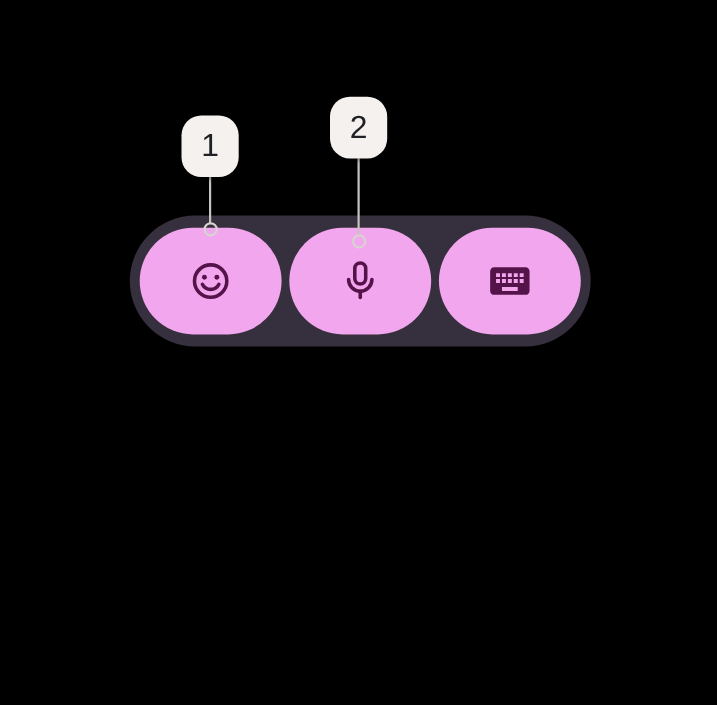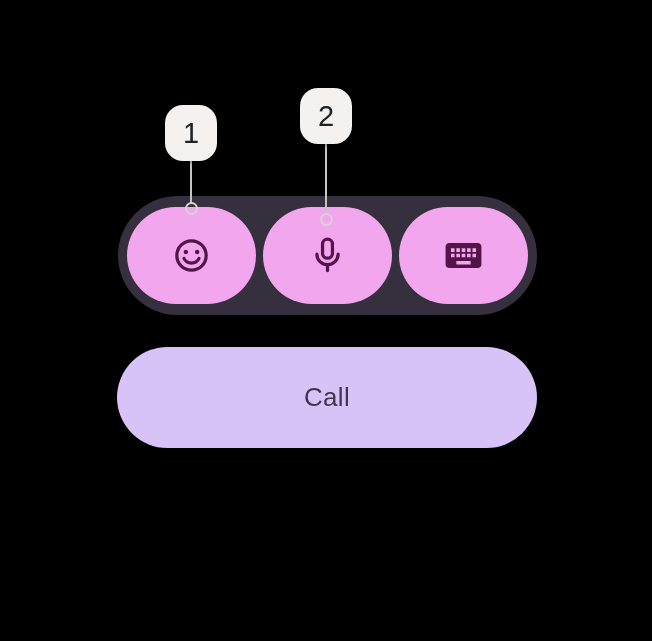--- a/index.html
+++ b/index.html
@@ -148,17 +148,14 @@
     <button class="tool-button">
       <span class="icon">
         <svg viewBox="0 0 24 24" width="43" height="43" aria-hidden="true">
           <path fill="currentColor" fill-rule="evenodd" d="M20 5H4c-1.1 0-1.99.9-1.99 2L2 17c0 1.1.9 2 2 2h16c1.1 0 2-.9 2-2V7c0-1.1-.9-2-2-2zm-9 3h2v2h-2V8zm0 3h2v2h-2v-2zM8 8h2v2H8V8zm0 3h2v2H8v-2zm-1 2H5v-2h2v2zm0-3H5V8h2v2zm9 7H8v-2h8v2zm0-4h-2v-2h2v2zm0-3h-2V8h2v2zm3 3h-2v-2h2v2zm0-3h-2V8h2v2z"></path>
         </svg>
       </span>
     </button>
 
   </div>
 
-  <button class="call-button">
-    <span>Call</span>
-  </button>
 
 </div>
 
 </body></html>

